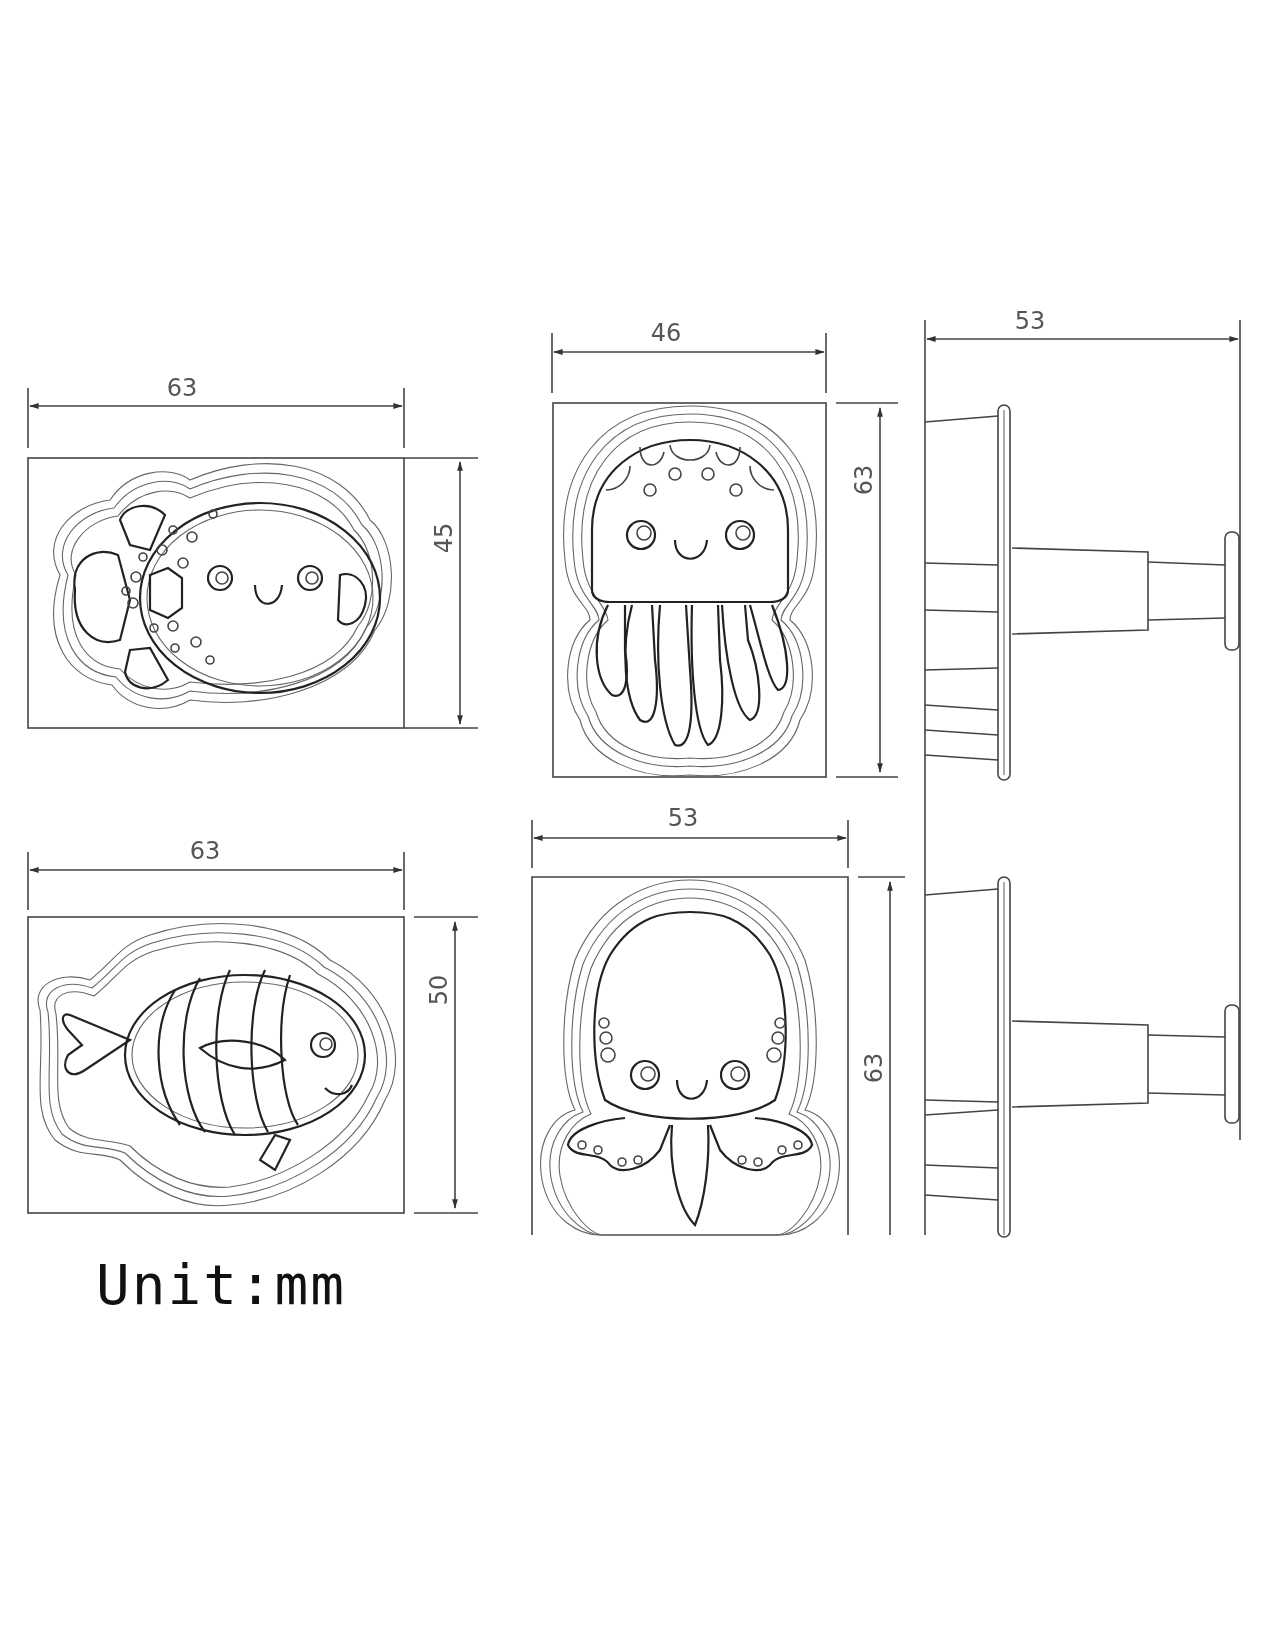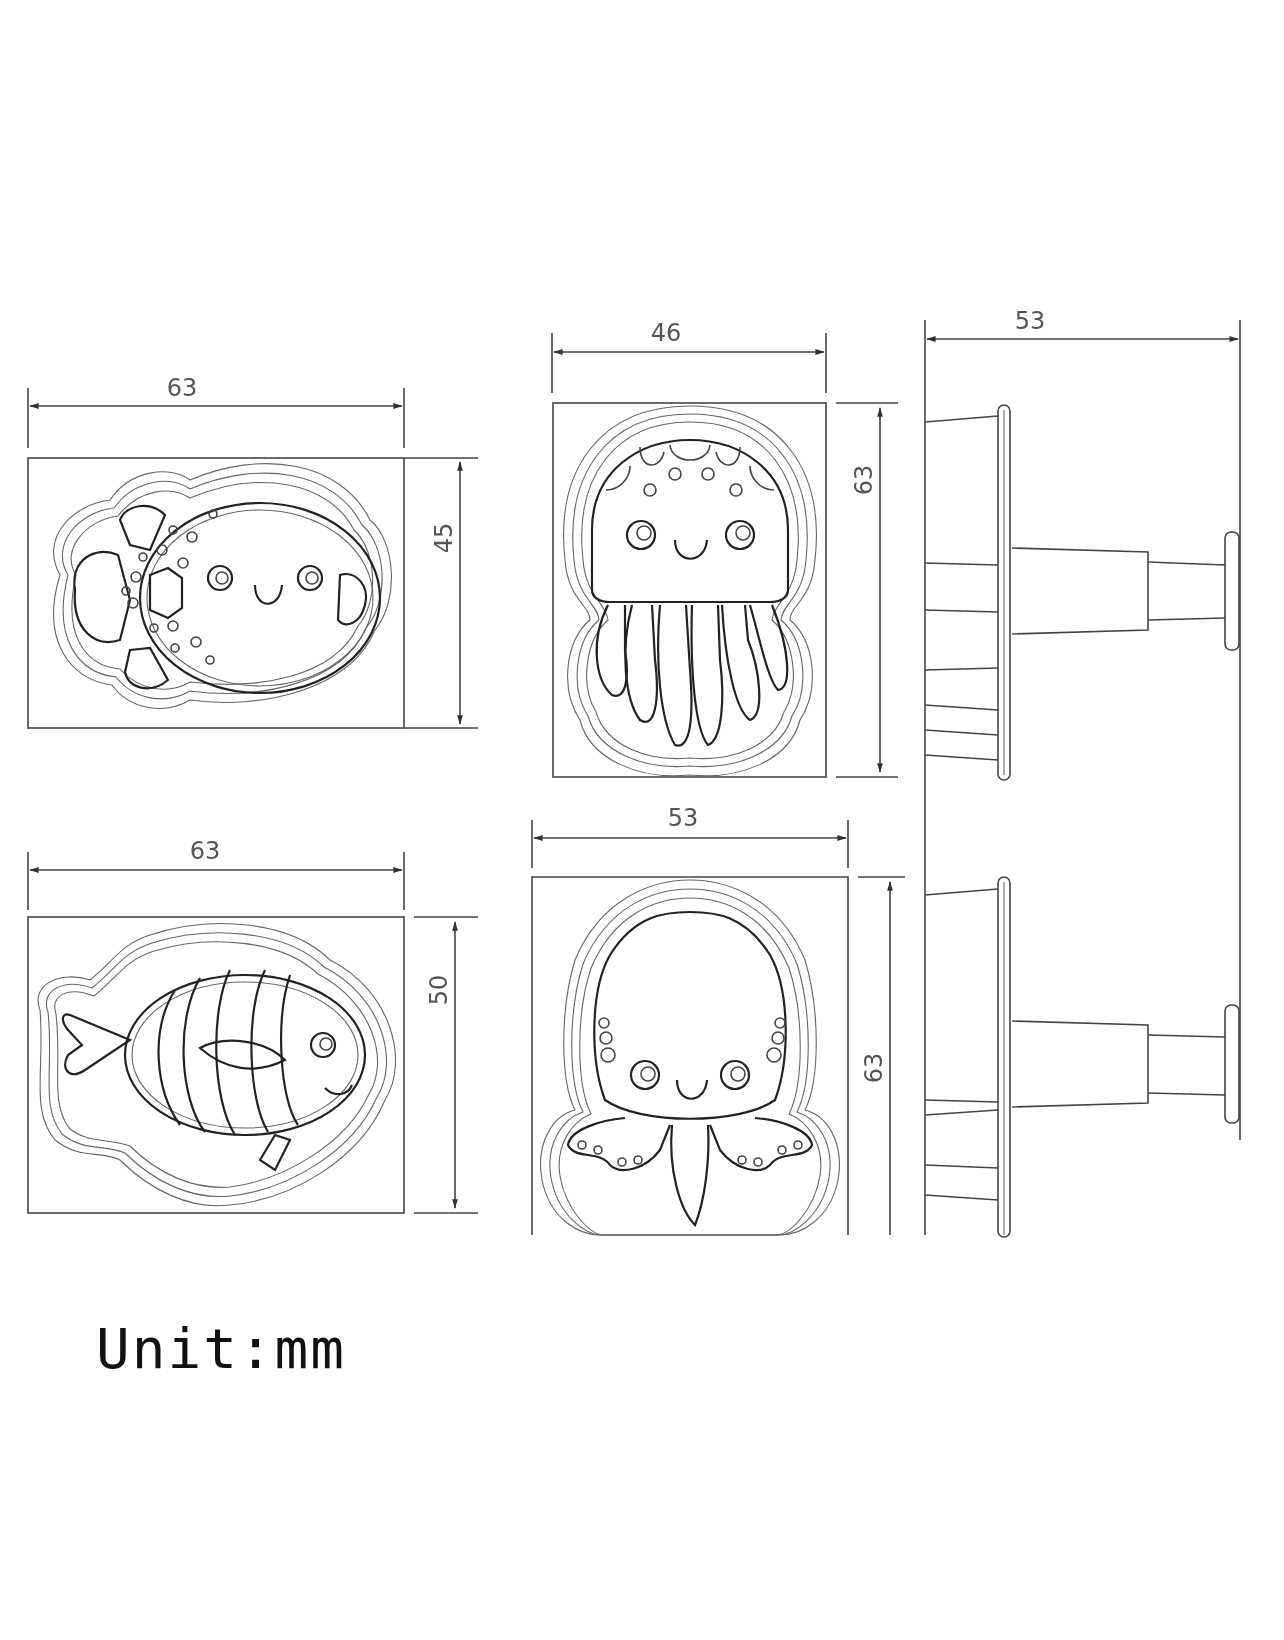--- a/index.html
+++ b/index.html
@@ -1,19 +1,19 @@
 <!DOCTYPE html>
 <html><head>
 <meta charset="utf-8">
 <style>
   html, body { margin: 0; padding: 0; background: #ffffff; }
   body { width: 1284px; height: 1640px; position: relative; overflow: hidden; font-family: "DejaVu Sans", sans-serif; }
   #drawing { position: absolute; left: 0; top: 0; width: 1284px; height: 1640px; }
   .dim-text { font-family: "DejaVu Sans", sans-serif; font-size: 24px; fill: #555555; }
-  .unit-label { position: absolute; left: 96px; top: 1316px; font-family: "DejaVu Sans Mono", monospace; font-size: 56px; color: #111111; letter-spacing: 2px; }
+  .unit-label { position: absolute; left: 96px; top: 1252px; font-family: "DejaVu Sans Mono", monospace; font-size: 56px; color: #111111; letter-spacing: 2px; }
   .ln { stroke: #444; stroke-width: 1.6; fill: none; }
   .thin { stroke: #666; stroke-width: 1.1; fill: none; }
   .bold { stroke: #222; stroke-width: 2.2; fill: none; }
 </style>
 </head>
 <body>
 
 <svg id="drawing" viewBox="0 0 1284 1640" xmlns="http://www.w3.org/2000/svg">
   <defs>
     <marker id="arr" viewBox="0 0 10 10" refX="9" refY="5" markerWidth="10" markerHeight="6" orient="auto-start-reverse">

